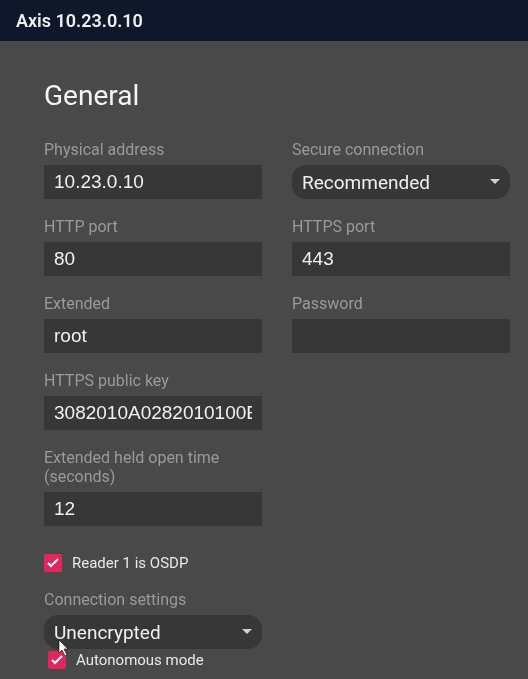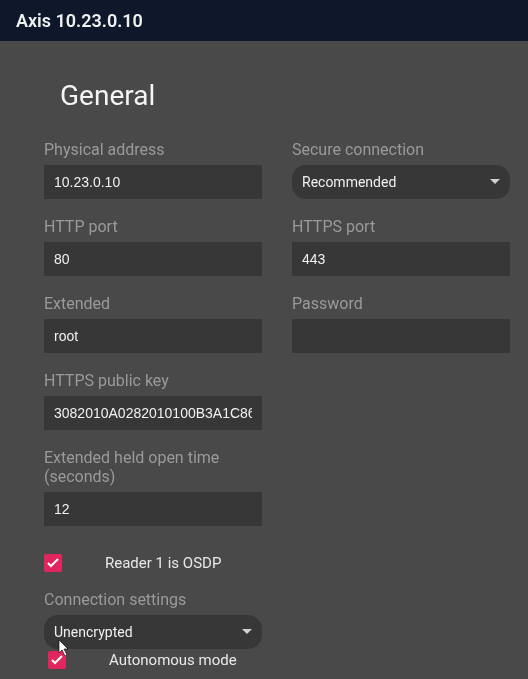--- a/index.html
+++ b/index.html
@@ -22,40 +22,39 @@
     .content {
       margin: 20px 0 0 20px;
       background: #494949;
       padding: 18px 18px 30px 24px;
     }
     .section-title {
       font-size: 28px;
       font-weight: 400;
       color: #f5f5f5;
       margin-bottom: 28px;
-      margin-left: 16px;
     }
     .form-grid {
       display: grid;
       grid-template-columns: 1fr 1fr;
       column-gap: 30px;
       row-gap: 18px;
     }
     .field { display: flex; flex-direction: column; }
     .field.full { grid-column: 1 / -1; max-width: 218px; }
     .field-label {
       font-size: 16px;
       color: #9a9a9a;
       margin-bottom: 6px;
     }
     .text-input, .select {
       background: #373737;
       border: none;
       color: #f0f0f0;
-      font-size: 14px;
+      font-size: 19px;
       padding: 8px 10px;
       height: 34px;
       width: 218px;
       outline: none;
     }
     .select {
       display: flex;
       align-items: center;
       justify-content: space-between;
       cursor: pointer;
@@ -91,21 +90,20 @@
       margin-right: 10px;
     }
     .checkbox-box.checked {
       background: #e0265c;
     }
     .checkbox-box.checked svg { display: block; }
     .checkbox-box svg { display: none; }
     .checkbox-label {
       font-size: 15px;
       color: #e8e8e8;
-      margin-left: 33px;
     }
     .conn-section {
       margin-top: 6px;
     }
     .auton {
       position: absolute;
       bottom: 10px;
       left: 48px;
     }
     .cursor {

